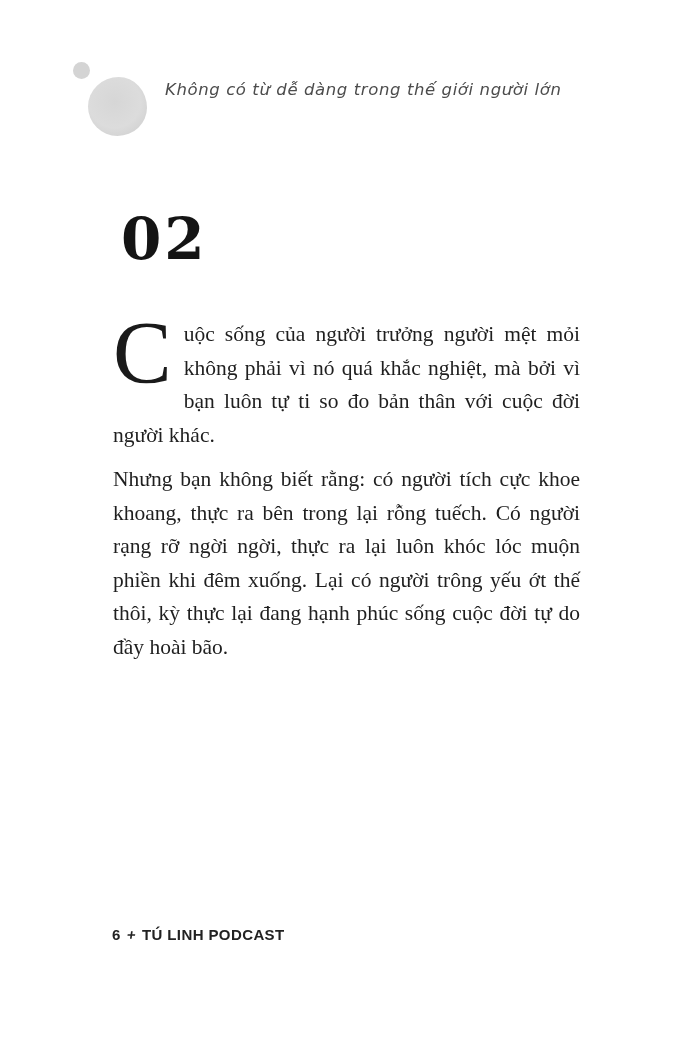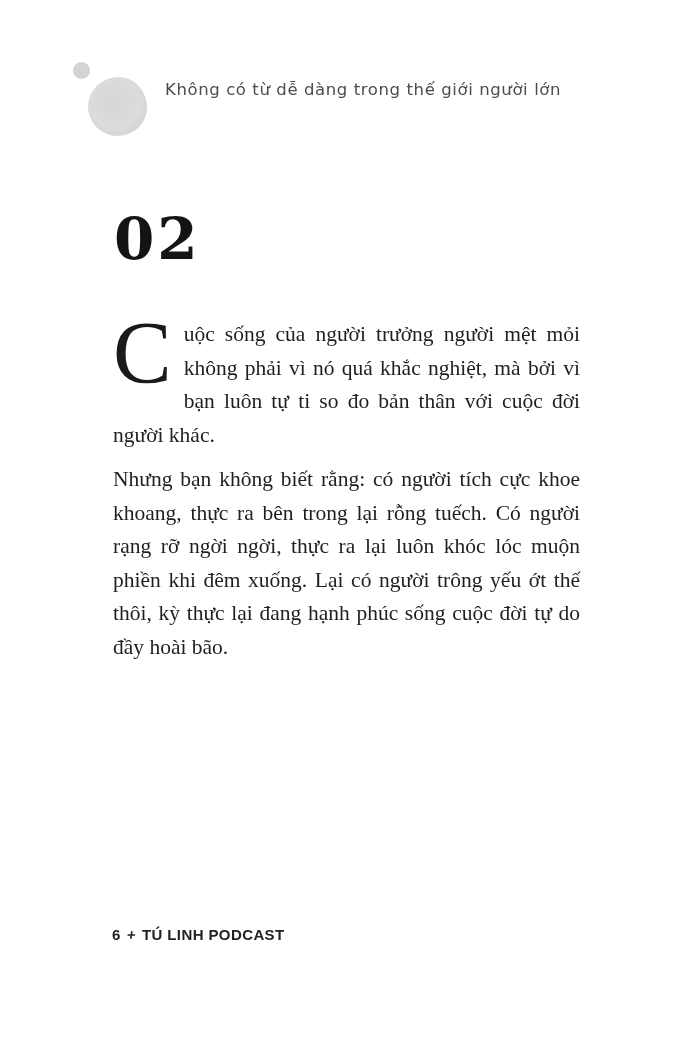--- a/index.html
+++ b/index.html
@@ -40,37 +40,38 @@
     position: absolute;
     left: 165px;
     top: 80px;
     width: 400px;
     font-family: "DejaVu Sans", sans-serif;
     font-size: 16.5px;
     font-weight: 400;
     letter-spacing: 0.6px;
     color: #4c4c4c;
     white-space: nowrap;
+    font-style: italic;
   }
 
   
   .text-column {
     position: absolute;
     left: 113px;
     top: 210px;
     width: 467px;
   }
   .chapter-number {
     font-family: "DejaVu Serif", serif;
     font-weight: 900;
     font-size: 58px;
     line-height: 1;
     letter-spacing: 3px;
     color: #141414;
-    margin: 0 0 50px 1px;
+    margin: 0 0 50px 8px;
   }
   .para {
     margin: 0 0 11px 0;
     font-size: 21.5px;
     line-height: 33.5px;
     text-align: justify;
     color: #1f1f1f;
   }
   .para:last-child { margin-bottom: 0; }
   .dropcap {

